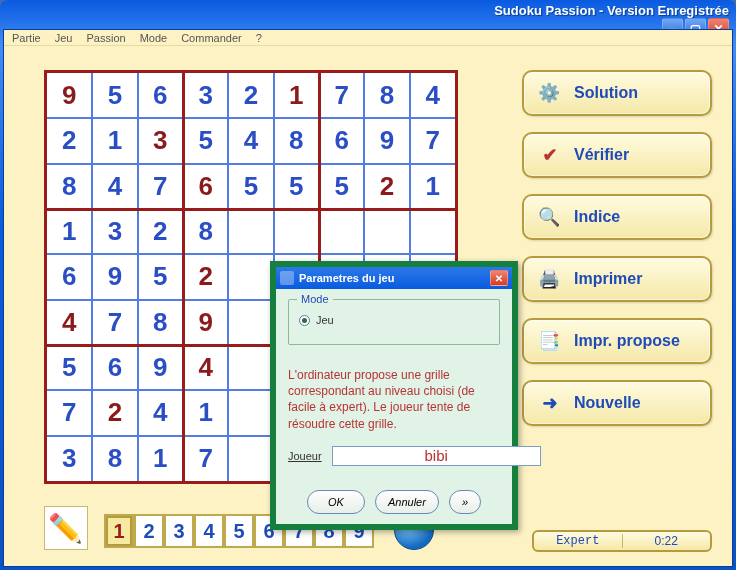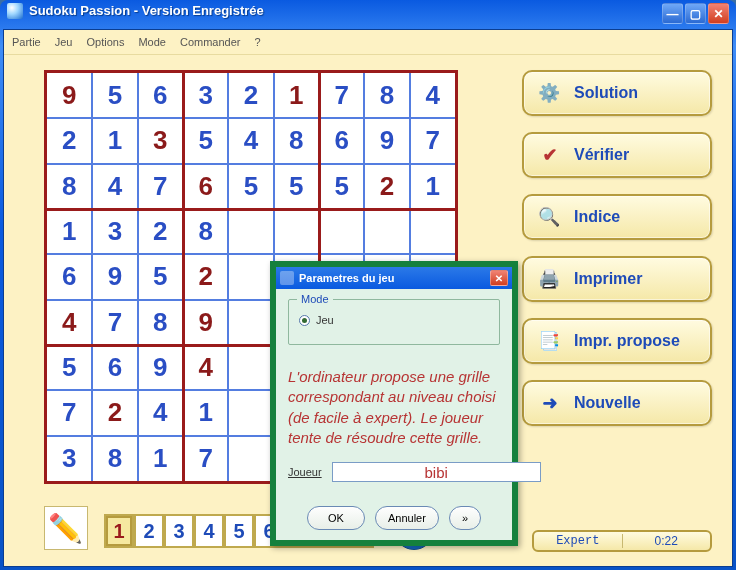--- a/index.html
+++ b/index.html
@@ -1,30 +1,30 @@
 <!DOCTYPE html>
 <html><head>
 <meta charset="utf-8">
 <style>
 * { box-sizing: border-box; margin: 0; padding: 0; font-family: "Tahoma", sans-serif; }
 body { background: #3a6ea5; width: 736px; height: 570px; overflow: hidden; position: relative; }
 
 
 .xp-window { position: absolute; inset: 0; background: linear-gradient(#0a5ae0,#3f8df7 8%,#0a5ae0 40%,#0953c6); border-radius: 8px 8px 0 0; padding: 3px; }
-.xp-titlebar { height: 26px; display: flex; align-items: flex-start; color: #fff; font-size: 13px; padding: 0 4px; }
+.xp-titlebar { height: 26px; display: flex; align-items: flex-end; color: #fff; font-size: 13px; padding: 0 4px; flex-direction: column; }
 .xp-titlebar .appicon { width: 16px; height: 16px; margin-right: 6px; background: radial-gradient(circle at 30% 30%, #fff,#a0d8ff 40%,#1b6cd1); border-radius: 2px; }
 .xp-titlebar .title { flex: 1; font-weight: bold; text-shadow: 1px 1px 1px #053b8e; }
 .xp-btns { display: flex; gap: 2px; }
 .xp-btn { width: 21px; height: 21px; border-radius: 3px; border: 1px solid #fff3; display: flex; align-items: center; justify-content: center; font-weight: bold; color: #fff; font-size: 12px; }
 .xp-min,.xp-max { background: linear-gradient(#6fa8f7,#2b6ad3); }
 .xp-close { background: linear-gradient(#f08273,#d13e20); }
 
 
 .client { position: absolute; left: 3px; right: 3px; top: 29px; bottom: 3px; background: #fdf2c4; border: 1px solid #0a3d91; }
-.menubar { height: 25px; background: #fdf2c4; display: flex; align-items: center; gap: 14px; padding: 0 8px; font-size: 11px; color: #555; border-bottom: 1px solid #e8dba0; }
+.menubar { height: 16px; background: #fdf2c4; display: flex; align-items: center; gap: 14px; padding: 0 8px; font-size: 11px; color: #555; border-bottom: 1px solid #e8dba0; }
 .menubar span { cursor: default; }
 
 .main { position: absolute; left: 0; right: 0; top: 20px; bottom: 0; }
 
 
 .grid-wrap { position: absolute; left: 40px; top: 20px; width: 414px; height: 414px; border: 3px solid #9a1b1b; background: #fff; }
 .grid { display: grid; grid-template-columns: repeat(9,1fr); grid-template-rows: repeat(9,1fr); width: 100%; height: 100%; }
 .cell { border: 1px solid #547de0; display: flex; align-items: center; justify-content: center; font-size: 26px; font-weight: bold; color: #2a4ec4; }
 .cell.given { color: #8b1a1a; }
 
@@ -55,26 +55,26 @@
 .dialog .dtitle { height:22px; background:linear-gradient(#2b79e8,#0a5ae0); color:#fff; font-size:11px; font-weight:bold; display:flex; align-items:center; padding:0 4px; }
 .dialog .dtitle .dicon{width:14px;height:14px;background:#fff5;border-radius:2px;margin-right:5px;}
 .dialog .dtitle .dt{flex:1}
 .dialog .dclose{width:18px;height:16px;background:linear-gradient(#f08273,#d13e20);border:1px solid #fff5;border-radius:2px;color:#fff;font-size:10px;display:flex;align-items:center;justify-content:center;font-weight:bold;}
 .dialog .dbody{ padding:10px 12px; font-size:11px; color:#333; }
 .groupbox{ border:1px solid #8fb89e; border-radius:2px; padding:10px 10px 14px; position:relative; margin-bottom:10px; }
 .groupbox .glabel{ position:absolute; top:-7px; left:8px; background:#e1f2e7; padding:0 4px; color:#1e4bb8; font-size:11px; }
 .radio{ display:flex; align-items:center; gap:6px; margin:4px 0; font-size:11px; }
 .radio .r{ width:11px;height:11px;border:1px solid #5577aa;border-radius:50%;display:flex;align-items:center;justify-content:center;background:#fff;}
 .radio .r.sel::after{content:"";width:5px;height:5px;border-radius:50%;background:#336b33;}
-.desc{ color:#b73434; font-size:15px; line-height:1.35; margin:22px 0 14px;font-style:italic; }
+.desc{ color:#b73434; font-size:12px; line-height:1.35; margin:22px 0 14px; }
 .frow{ display:flex; align-items:center; gap:10px; margin-bottom:14px; }
 .frow label{ width:50px; font-size:11px;text-decoration:underline; }
 .frow input{ flex:1; height:20px; border:1px solid #7a9cc6; background:#fff; text-align:center; color:#b73434; font-size:15px; padding:0 4px; }
 .dbtns{ display:flex; gap:10px; justify-content:center; padding-bottom:10px; }
-.dbtn{ min-width:58px; height:24px; border:1px solid #6a8ab5; border-radius:12px; background:linear-gradient(#fefefe,#e8efe8); font-size:11px; cursor:pointer; padding:0 12px; }
+.dbtn{ min-width:58px; height:24px; border:1px solid #6a8ab5; border-radius:12px; background:linear-gradient(#fefefe,#e8efe8); font-size:11px; cursor:pointer; padding:0 12px;font-style:italic; }
 .dbtn.small{min-width:30px;}
 
 
 .box-lines{position:absolute;inset:0;pointer-events:none;}
 .box-lines div{position:absolute;background:#9a1b1b;}
 .vline{width:3px;top:0;bottom:0;}
 .hline{height:3px;left:0;right:0;}
 </style>
 </head>
 <body>
@@ -87,21 +87,21 @@
       <div class="xp-btn xp-min">—</div>
       <div class="xp-btn xp-max">▢</div>
       <div class="xp-btn xp-close">✕</div>
     </div>
   </div>
 
   <div class="client">
     <div class="menubar">
       <span>Partie</span>
       <span>Jeu</span>
-      <span>Options</span>
+      <span>Passion</span>
       <span>Mode</span>
       <span>Commander</span>
       <span>?</span>
     </div>
 
     <div class="main">
       <div class="grid-wrap">
         <div class="grid" id="sudoku-grid">
             <div class="cell given">9</div>
             <div class="cell">5</div>

